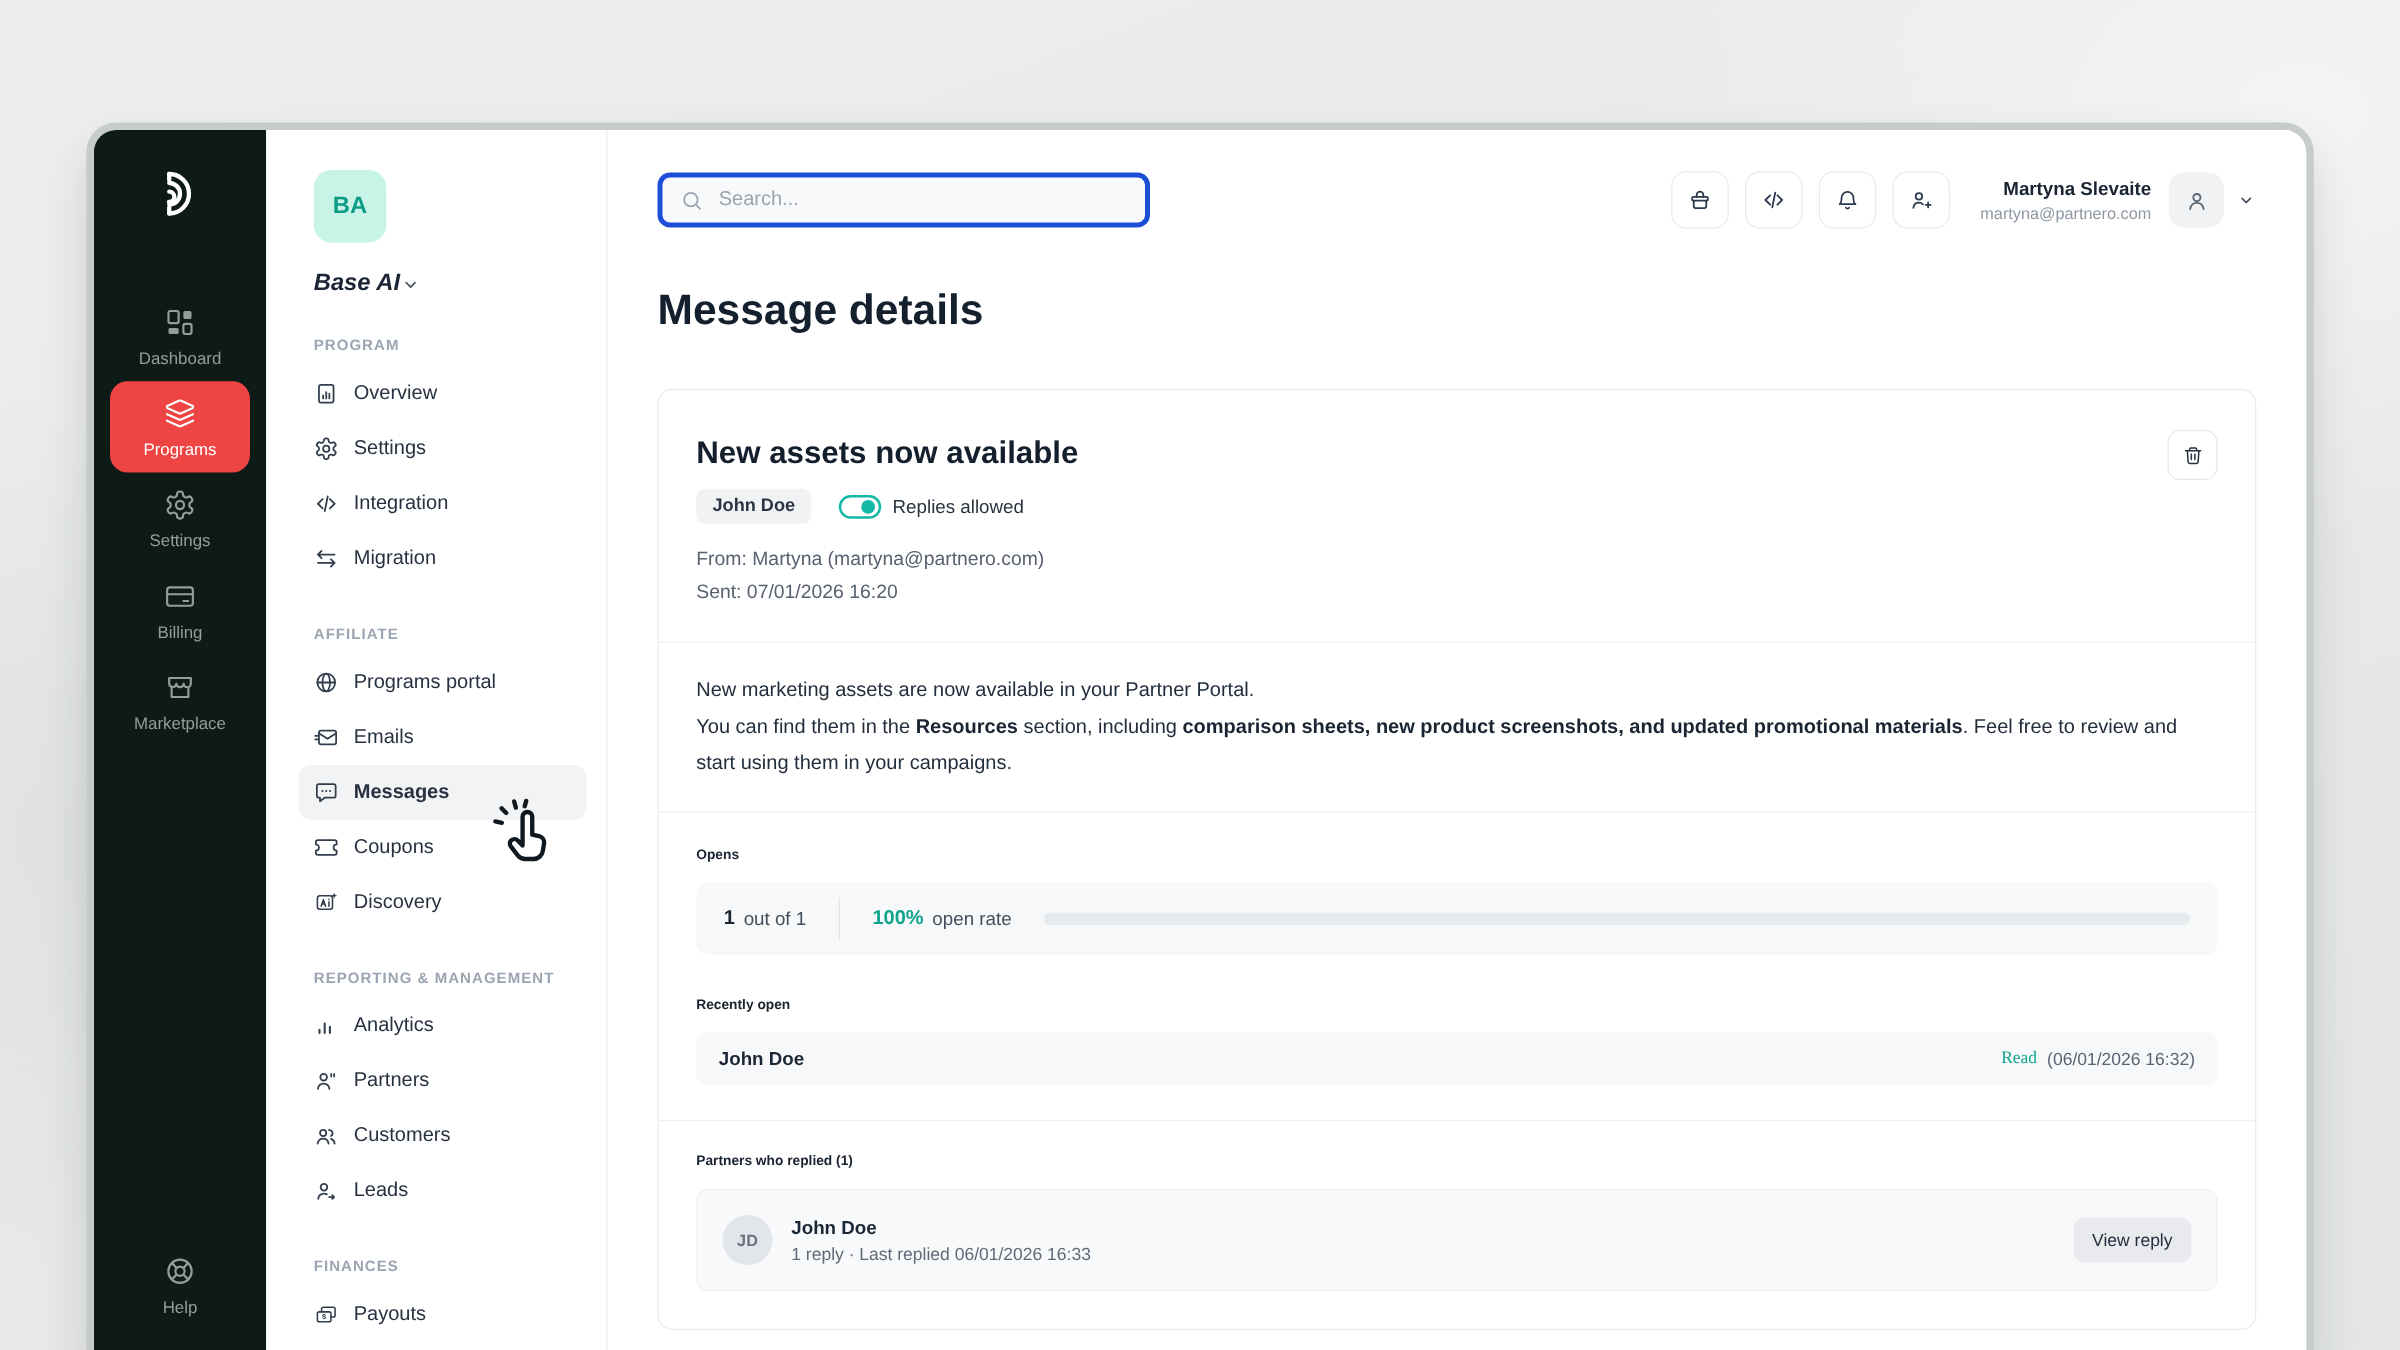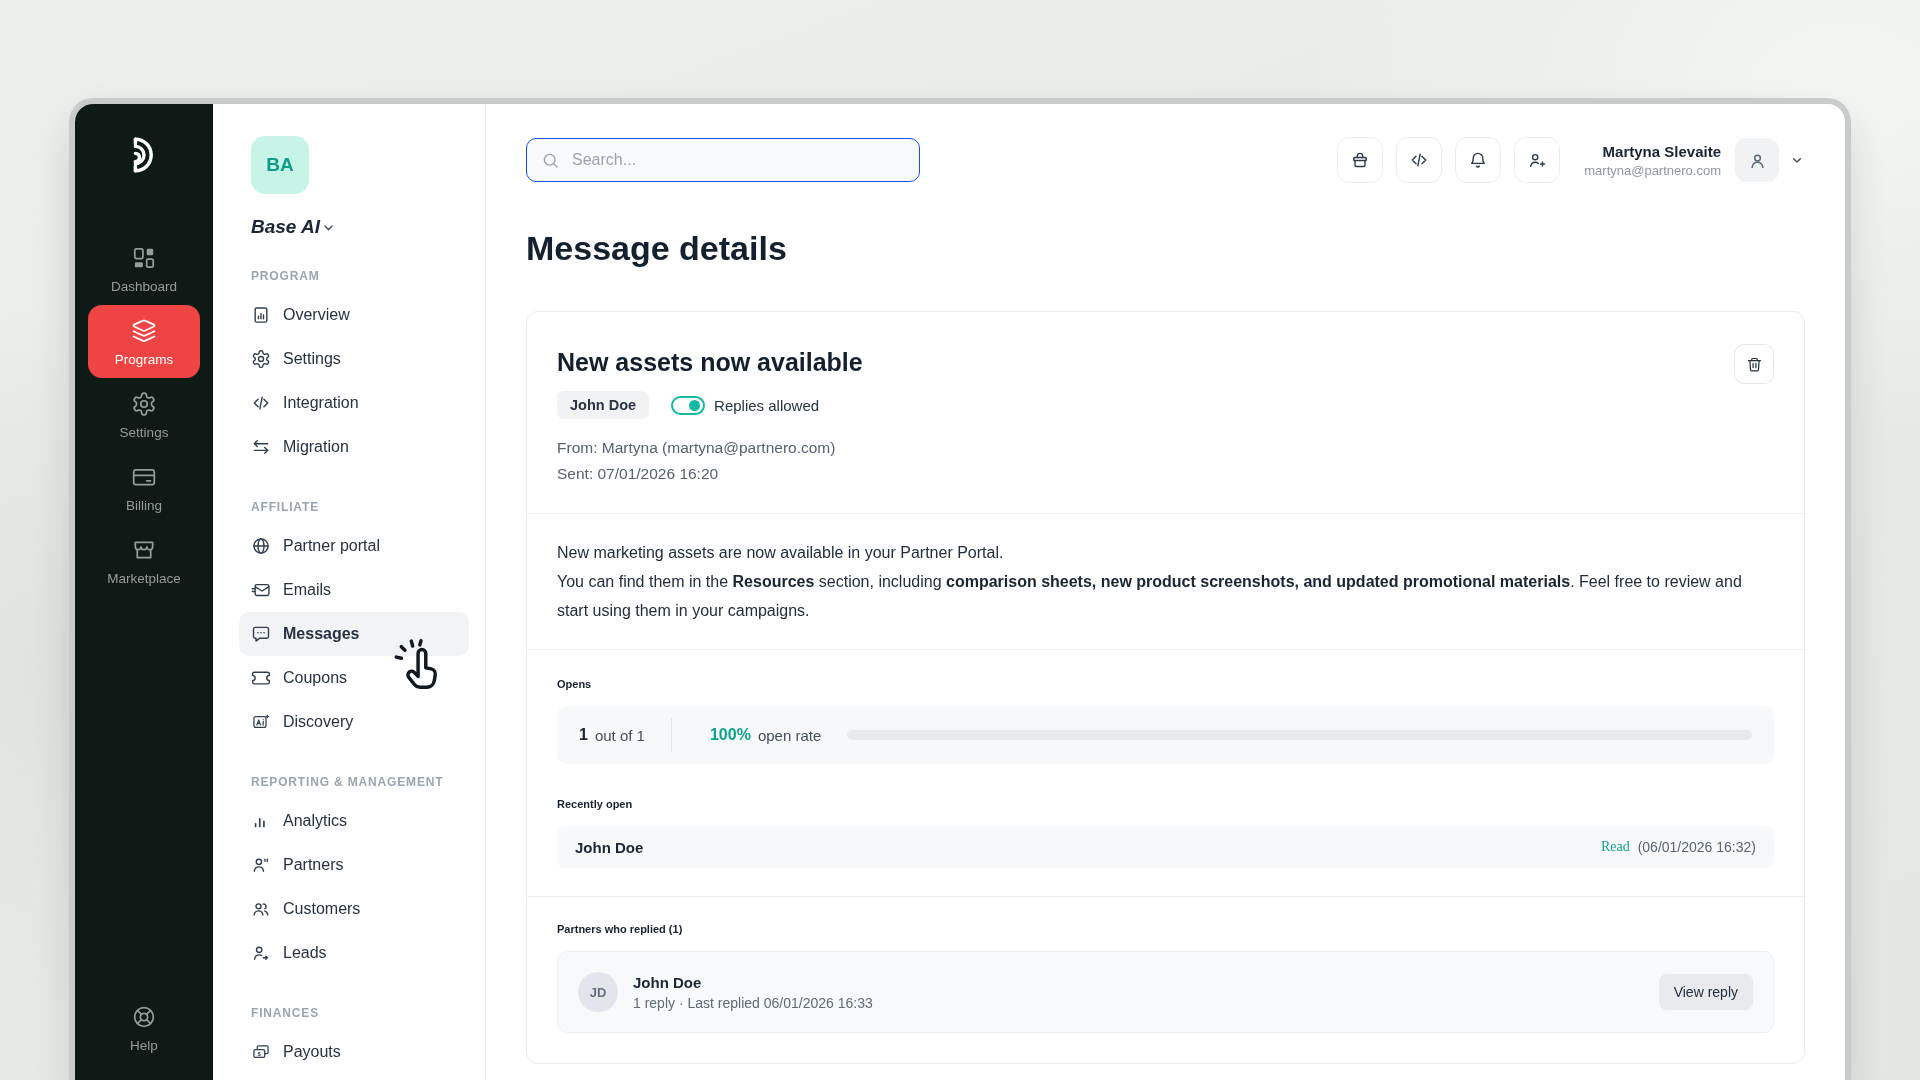--- a/index.html
+++ b/index.html
@@ -33,21 +33,21 @@
     color:#9aa5b1;line-height:17px;}
   .nav-list{margin-top:8px;}
   .nav-item{display:flex;align-items:center;gap:12px;height:44px;padding:0 12px;margin:0 -14px 0 -12px;
     border-radius:10px;font-size:16px;color:#273140;cursor:pointer;}
   .nav-item svg{width:20px;height:20px;color:#323e4e;flex:none;}
   .nav-item.active{background:#f1f3f5;font-weight:bold;}
   .click-cursor{position:absolute;left:180px;top:534px;width:54px;height:54px;color:#101820;pointer-events:none;}
   
   .main{flex:1;padding:33px 40px 0;box-sizing:border-box;overflow:hidden;background:#fff;}
   .topbar{display:flex;align-items:center;}
-  .search{width:394px;height:44px;border:1px solid #1d4ed8;background:#f8f9fa;border-radius:10px;
+  .search{width:394px;height:44px;border:4px solid #1d4ed8;background:#f8f9fa;border-radius:10px;
     display:flex;align-items:center;padding:0 14px;box-sizing:border-box;gap:10px;}
   .search svg{width:19px;height:19px;color:#9aa3ad;flex:none;}
   .search input{border:none;outline:none;background:transparent;font-size:16px;color:#3a4553;flex:1;
     font-family:"Liberation Sans",sans-serif;}
   .search input::placeholder{color:#9aa3ae;}
   .top-right{margin-left:auto;display:flex;align-items:center;}
   .icon-btn{width:44px;height:44px;border:1px solid #e9ebee;border-radius:12px;background:#fff;
     display:flex;align-items:center;justify-content:center;color:#2c3a4d;cursor:pointer;margin-left:13px;}
   .icon-btn svg{width:20px;height:20px;}
   .user-block{margin-left:24px;text-align:right;}
@@ -77,21 +77,21 @@
   .card-sec{border-top:1px solid #edeff1;}
   .body-sec{padding:24px 30px;font-size:16px;line-height:29px;color:#232e3d;}
   .body-sec b{color:#1a2433;}
   .stats-sec{padding:28px 30px;}
   .sec-h{font-size:11px;font-weight:bold;color:#18222f;}
   .stats-panel{margin-top:16px;height:58px;background:#f7f8f9;border-radius:10px;display:flex;
     align-items:center;padding:0 22px;}
   .st-count{font-size:16px;font-weight:bold;color:#1b2534;}
   .st-dim{font-size:15px;color:#434e5d;margin-left:7px;}
   .st-div{width:1px;height:34px;background:#e2e5e8;margin:0 26px;}
-  .st-rate{font-size:16px;font-weight:bold;color:#0ca48c;margin-left:12px;}
+  .st-rate{font-size:16px;font-weight:bold;color:#0ca48c;}
   .bar-track{flex:1;margin-left:26px;height:10px;border-radius:6px;background:#e7eaec;overflow:hidden;}
   .bar-fill{height:100%;border-radius:6px;background:#14b8a6;}
   .read-head{margin-top:34px;}
   .read-row{margin-top:16px;height:42px;background:#f7f8f9;border-radius:8px;display:flex;
     align-items:center;padding:0 18px;}
   .read-name{font-size:15px;font-weight:bold;color:#1b2636;}
   .read-right{margin-left:auto;display:flex;align-items:center;gap:8px;font-size:14px;}
   .read-status{color:#12a390;font-family:Liberation Serif, serif;}
   .read-time{color:#5a6472;}
   .replies-sec{padding:26px 30px 30px;}
@@ -321,21 +321,21 @@
         <span>Migration</span>
       </div>
     </div>
 
     <div class="sec-label">AFFILIATE</div>
     <div class="nav-list">
       <div class="nav-item">
         <svg class="ic">
             <use href="#i-globe"></use>
           </svg>
-        <span>Partner portal</span>
+        <span>Programs portal</span>
       </div>
       <div class="nav-item">
         <svg class="ic">
             <use href="#i-mail"></use>
           </svg>
         <span>Emails</span>
       </div>
       <div class="nav-item active">
         <svg class="ic">
             <use href="#i-chat"></use>

